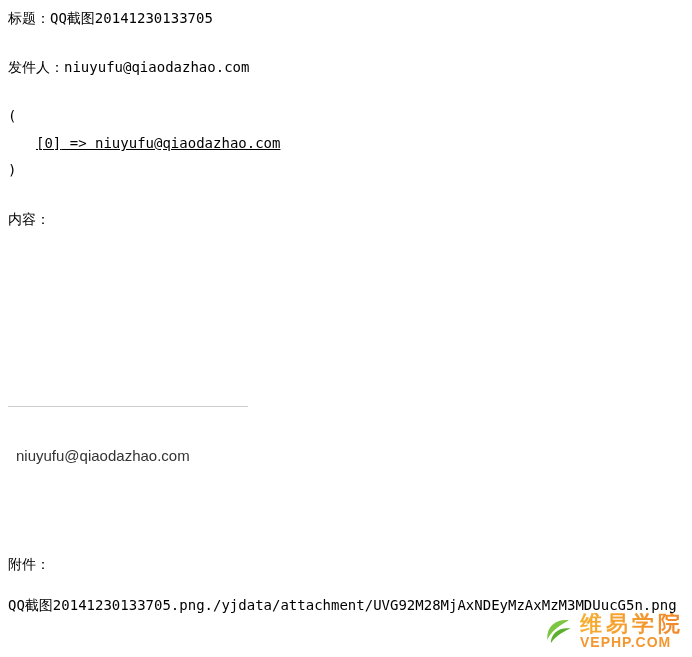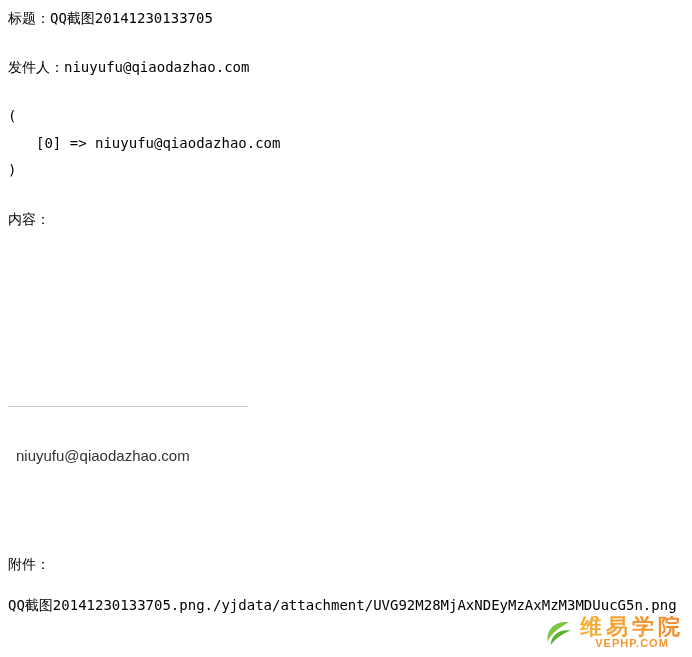--- a/index.html
+++ b/index.html
@@ -19,20 +19,21 @@
     }
     .line {
       margin-bottom: 6px;
       line-height: 1.5;
     }
     .block {
       margin-bottom: 28px;
     }
     .indent {
       padding-left: 28px;
+      text-decoration: underline;
     }
     .content-spacer {
       height: 160px;
     }
     .divider {
       width: 240px;
       height: 1px;
       background: #ccc;
       margin: 10px 0 40px 0;
     }
@@ -58,36 +59,35 @@
       gap: 6px;
       opacity: 0.9;
     }
     .wm-icon {
       width: 30px;
       height: 28px;
     }
     .wm-text {
       display: flex;
       flex-direction: column;
-      align-items: center;
       line-height: 1;
     }
     .wm-cn {
       font-family: "Microsoft YaHei", SimHei, sans-serif;
       font-size: 22px;
       font-weight: bold;
       letter-spacing: 4px;
       background: linear-gradient(90deg,#f6a71b,#f07a16);
       -webkit-background-clip: text;
       background-clip: text;
       color: transparent;
     }
     .wm-en {
       font-family: Arial, sans-serif;
-      font-size: 11px;
+      font-size: 14px;
       font-weight: bold;
       color: #f28c1a;
       letter-spacing: 1px;
     }
   </style>
 </head>
 <body>
 
 <div class="block">
   <div class="line">

